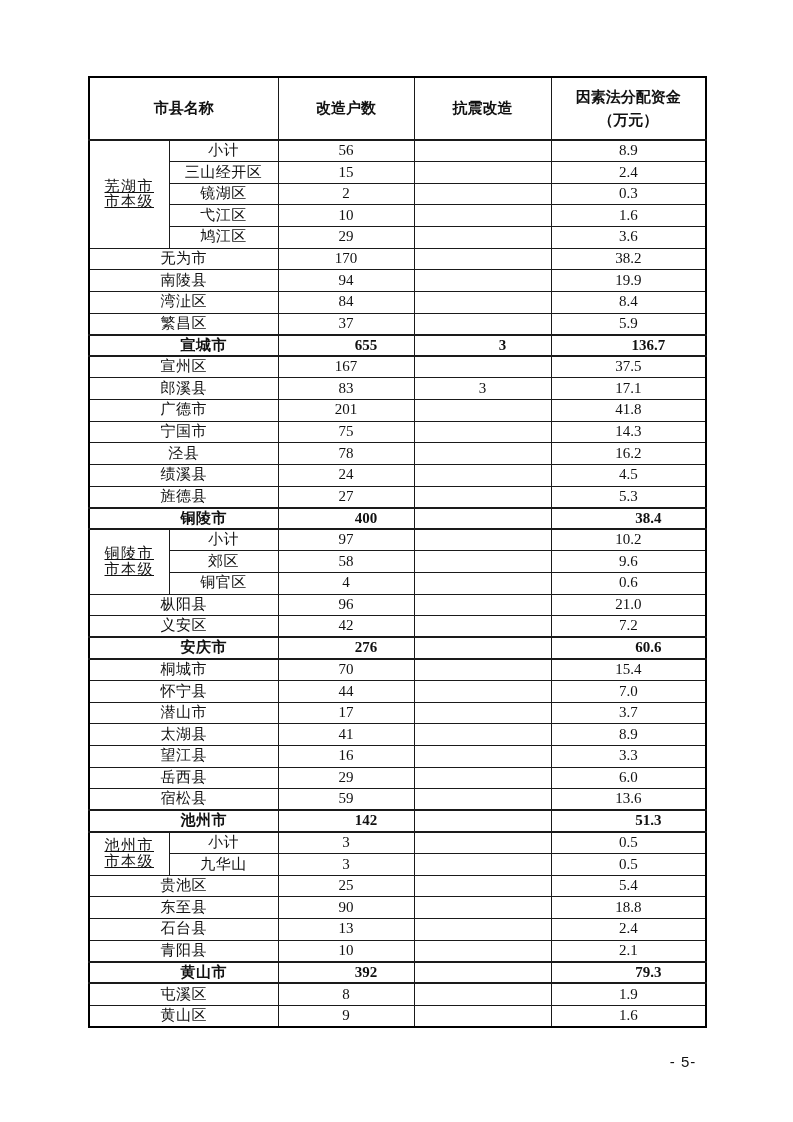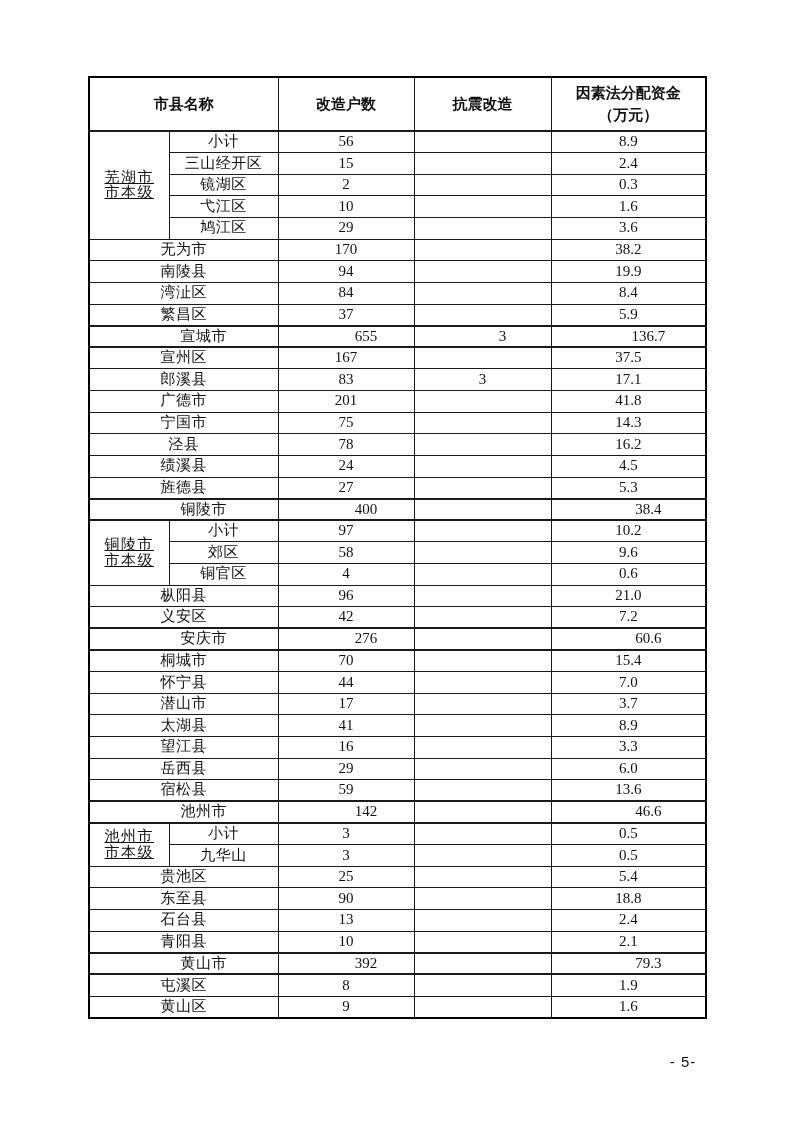--- a/index.html
+++ b/index.html
@@ -23,42 +23,42 @@
     table-layout: fixed;
     border: 2px solid #000;
   }
   table.alloc th, table.alloc td {
     border: 1px solid #1a1a1a;
     text-align: center;
     vertical-align: middle;
     padding: 0;
     overflow: hidden;
   }
-  table.alloc thead tr { height: 54px; }
+  table.alloc thead tr { height: 63px; }
   table.alloc thead th {
     font-weight: bold;
     font-size: 15px;
     line-height: 1.5;
     white-space: pre-line;
     border-bottom-width: 2px;
   }
   table.alloc tbody tr { height: 21.63px; }
   table.alloc tbody td {
     font-size: 15px;
     line-height: 1.05;
   }
   td.cell-name { font-size: 14px; letter-spacing: 0.5px; }
   td.group-cell {
     font-size: 14px;
     line-height: 1.5;
     letter-spacing: 1.5px;
     white-space: pre-line;
     text-decoration: underline;
   }
-  tr.bold-row td { font-weight: normal; padding-left: 40px; }
+  tr.bold-row td { font-weight: bold; padding-left: 40px; }
   tr.bold-row td { border-top-width: 2px; border-bottom-width: 2px; }
   td.name-bold { font-weight: normal; }
   .page-number {
     position: absolute;
     left: 663px; top: 1053px;
     width: 40px;
     text-align: center;
     font-family: "Liberation Sans", "DejaVu Sans", sans-serif;
     font-size: 15px;
     color: #111;
@@ -275,21 +275,21 @@
         <tr>
           <td colspan="2" class="cell-name">宿松县</td>
           <td>59</td>
           <td></td>
           <td>13.6</td>
         </tr>
         <tr class="bold-row">
           <td colspan="2" class="cell-name">池州市</td>
           <td>142</td>
           <td></td>
-          <td>46.6</td>
+          <td>51.3</td>
         </tr>
         <tr>
           <td rowspan="2" class="group-cell">池州市
 市本级</td>
           <td class="cell-name name-bold">小计</td>
           <td>3</td>
           <td></td>
           <td>0.5</td>
         </tr>
         <tr>

